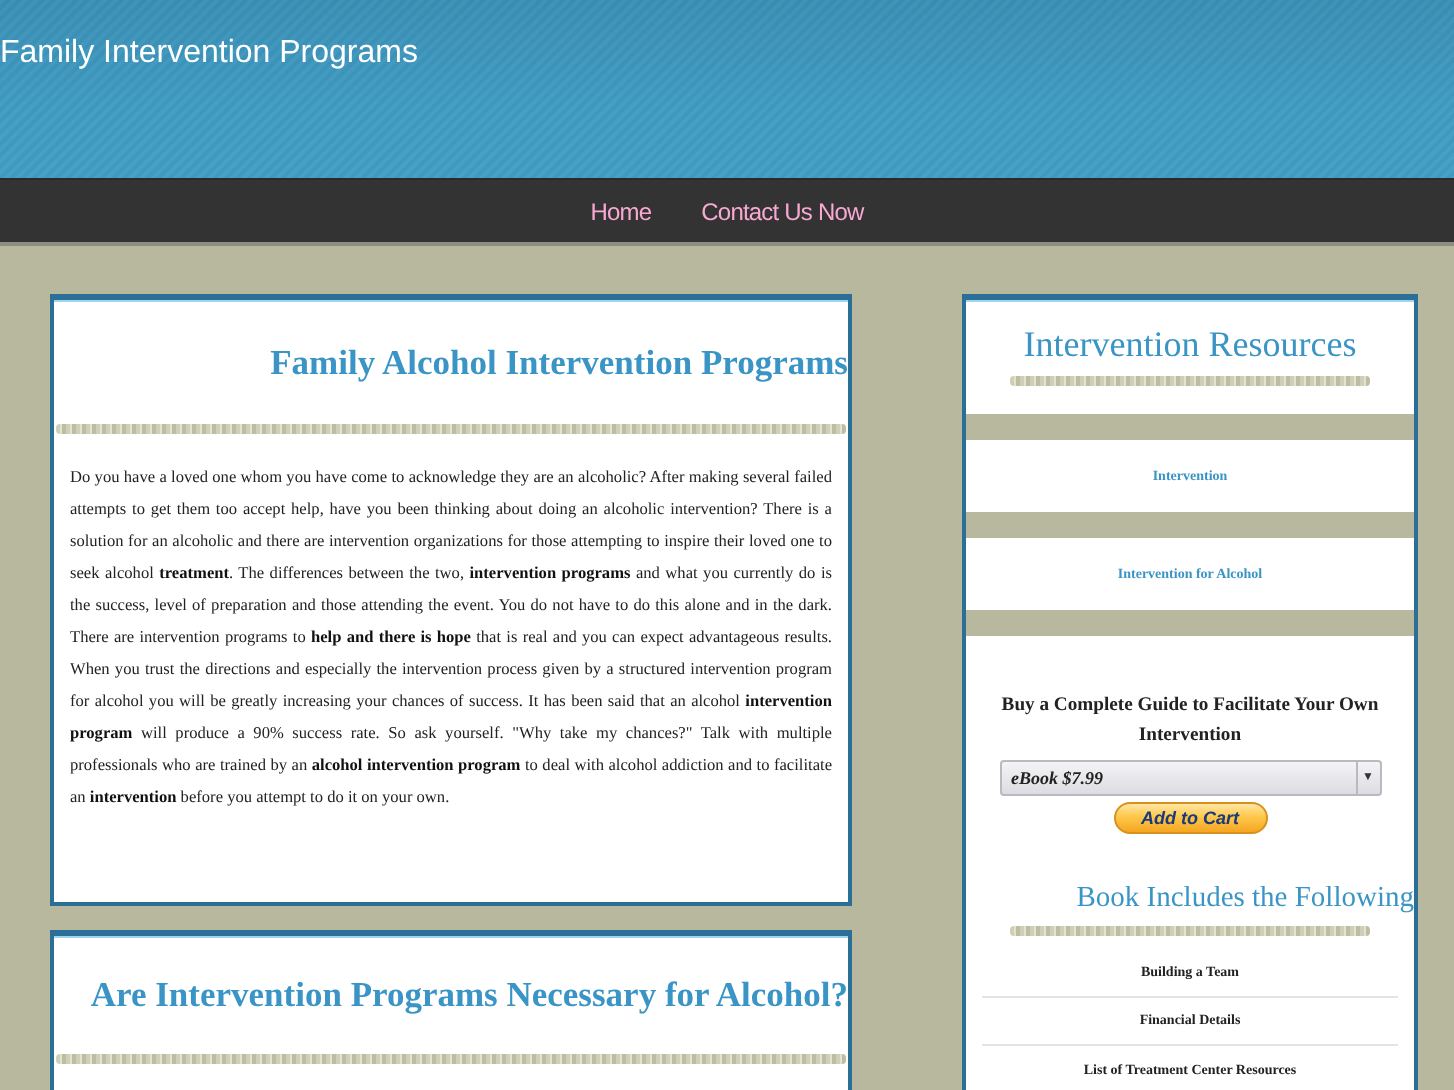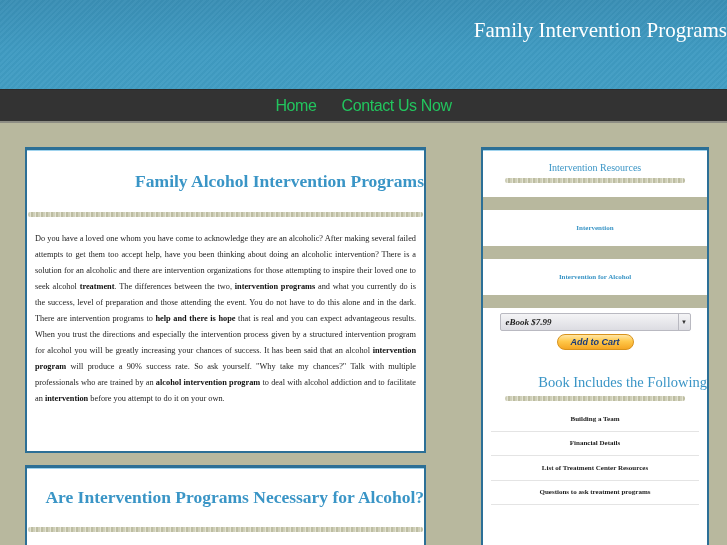--- a/index.html
+++ b/index.html
@@ -8,31 +8,31 @@
 
   .header {
     position: absolute; left: 0; top: 0; width: 727px; height: 89px;
     background: linear-gradient(180deg, #3a8fb5 0%, #3f9bc2 60%, #419dc3 100%);
   }
   .header::after {
     content: ""; position: absolute; inset: 0;
     background: repeating-linear-gradient(135deg, rgba(255,255,255,0.03) 0 2px, rgba(0,0,0,0.02) 2px 4px);
   }
   .site-title {
-    position: absolute; left: 0; right: 0; top: 18px; text-align: right;
-    color: #ffffff; font-size: 21px; font-family: Liberation Serif, serif; z-index: 1;
+    position: absolute; left: 0; right: 0; top: 18px; text-align: left;
+    color: #ffffff; font-size: 16px; font-family: Liberation Sans, sans-serif; z-index: 1;
   }
 
   .navbar {
     position: absolute; left: 0; top: 89px; width: 727px; height: 34px;
     background: #333333; border-top: 1px solid #2a2a2a; border-bottom: 2px solid #8d8d84;
     display: flex; justify-content: center; align-items: center; gap: 0;
   }
   .nav-item {
-    color: #22c55e; font-family: "Liberation Sans", sans-serif; font-size: 16px;
+    color: #f9a8d4; font-family: "Liberation Sans", sans-serif; font-size: 12px;
     letter-spacing: -0.4px; padding: 0 12.5px; cursor: pointer; line-height: 32px;
   }
 
   .box {
     position: absolute; background: #ffffff;
     border: 2px solid #2c6f96; border-top: 3px solid #2c6f96;
     box-shadow: inset 0 1px 0 #9fd3ee;
   }
   .main1 { left: 25px; top: 147px; width: 401px; height: 306px; }
   .main2 { left: 25px; top: 465px; width: 401px; height: 90px; }
@@ -52,21 +52,21 @@
   }
   .main1 .rope { margin-top: 20px; }
   .main2 .rope { margin-top: 19px; }
 
   .article {
     padding: 14px 8px 0 8px; font-size: 8.3px; line-height: 16px; color: #222;
     text-align: justify; text-align-last: left;
   }
   .article b { color: #111; }
 
-  .side-title { color: #3a95c6; text-align: center; font-size: 10px; margin-top: 12px; }
+  .side-title { color: #3a95c6; text-align: center; font-size: 18px; margin-top: 12px; }
   .side .rope.short { width: 180px; margin: 5px auto 0 auto; height: 5px; }
   .band { height: 13px; background: #b8b89e; margin: 0; }
   .side-link {
     height: 36px; display: flex; align-items: center; justify-content: center;
     color: #3a95c6; font-weight: bold; font-size: 7px; cursor: pointer;
   }
 
   .buy-wrap { text-align: center; }
   .buy-text { margin-top: 27px; font-weight: bold; font-size: 9.6px; line-height: 15px; color: #222; padding: 0 8px; }
   .select {
@@ -120,20 +120,21 @@
   <div class="side-title">Intervention Resources</div>
   <div class="rope short"></div>
   <div style="height:14px"></div>
   <div class="band"></div>
   <a class="side-link">Intervention</a>
   <div class="band"></div>
   <a class="side-link">Intervention for Alcohol</a>
   <div class="band"></div>
 
   <div class="buy-wrap">
+    <div class="buy-text">Buy a Complete Guide to Facilitate Your Own Intervention</div>
     <div class="select">
       <span class="select-value">eBook $7.99</span>
       <span class="select-arrow">▼</span>
     </div>
     <div class="cart-btn">Add to Cart</div>
   </div>
 
   <div class="book-title">Book Includes the Following</div>
   <div class="rope short"></div>
   <div class="book-list">

